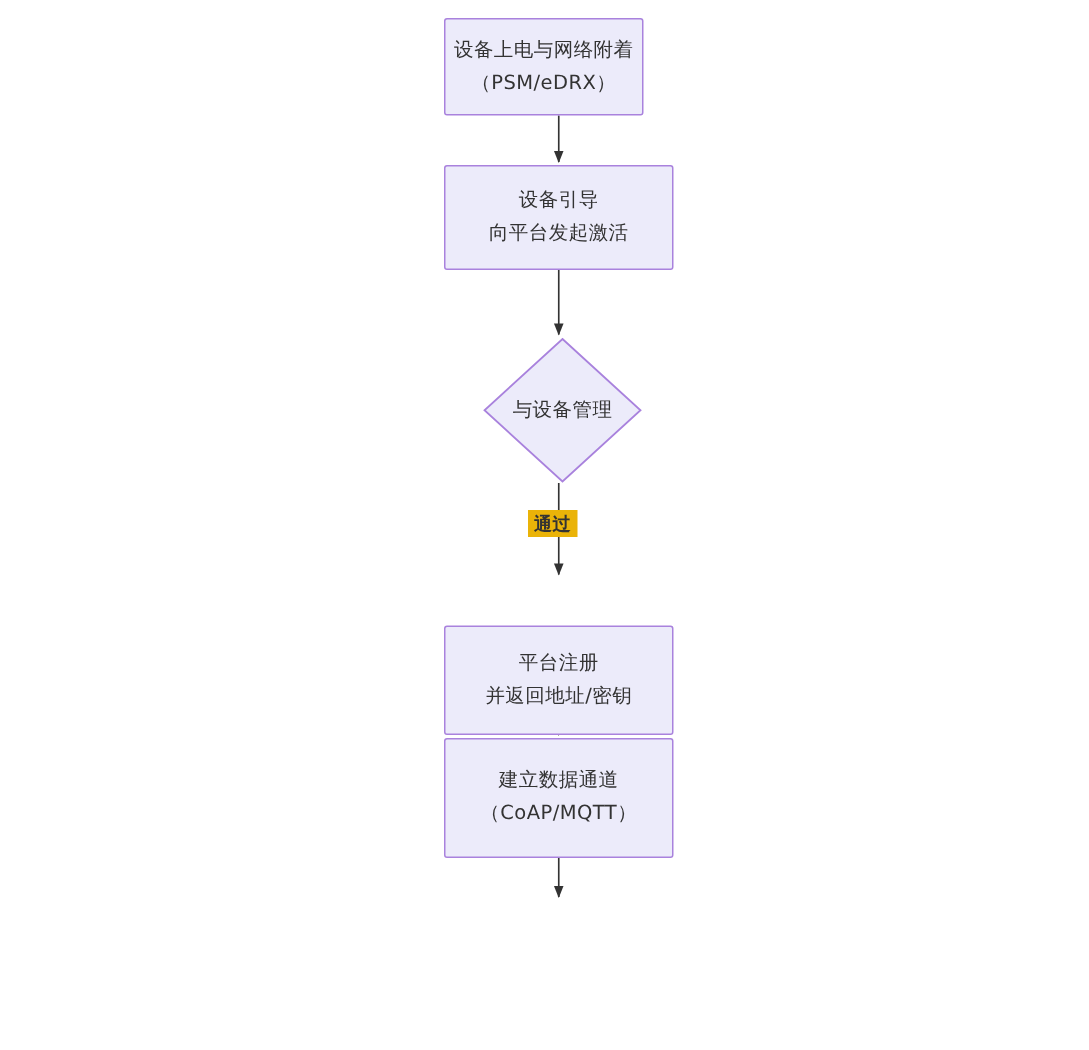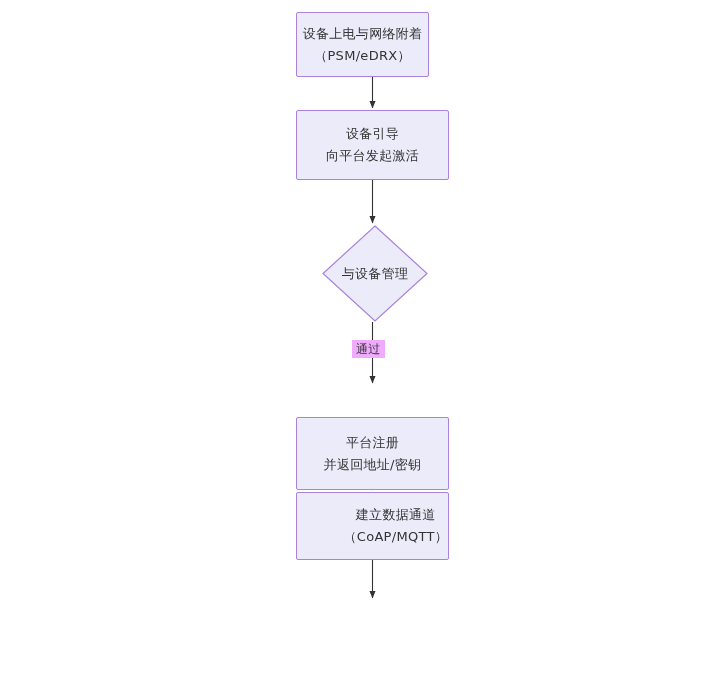--- a/index.html
+++ b/index.html
@@ -67,25 +67,26 @@
     font-size: 13px;
     line-height: 22px;
     color: #333333;
     letter-spacing: 0.3px;
   }
   .edge-label {
     position: absolute;
     font-size: 12px;
     line-height: 16px;
     color: #333333;
-    background: #f0abfc;
+    background: #eab308;
     padding: 1px 4px;
     box-sizing: border-box;
     white-space: nowrap;
     letter-spacing: 0.3px;
+    font-weight: bold;
   }
 </style>
 </head>
 <body>
 
 <div id="flow-canvas">
 
   <svg class="edge-layer" viewBox="0 0 726 700" width="726" height="700">
     <defs>
       <marker id="arrowhead" markerWidth="9" markerHeight="9" refX="7.4" refY="3.2" orient="auto" markerUnits="userSpaceOnUse">
@@ -121,19 +122,19 @@
     <span class="decision-text">与设备管理</span>
   </div>
 
   <div class="edge-label" style="left:352px; top:340px;">通过</div>
 
   <div class="node node-process" style="left:296px; top:385px; width:153px; height:73px;margin-top:32px;">
     <span class="node-label">平台注册
 并返回地址/密钥</span>
   </div>
 
-  <div class="node node-process" style="left:296px; top:492px; width:153px; height:68px;justify-content:flex-end;">
+  <div class="node node-process" style="left:296px; top:492px; width:153px; height:80px;">
     <span class="node-label">建立数据通道
 （CoAP/MQTT）</span>
   </div>
 
 
 </div>
 
 </body></html>

